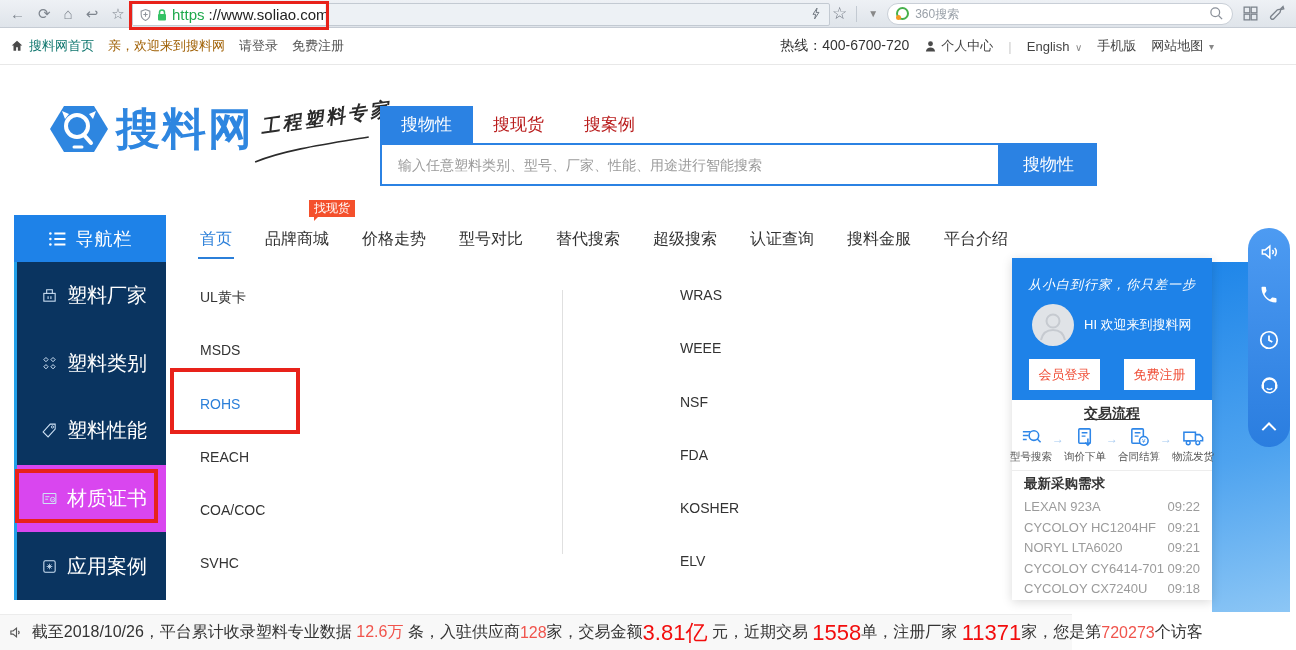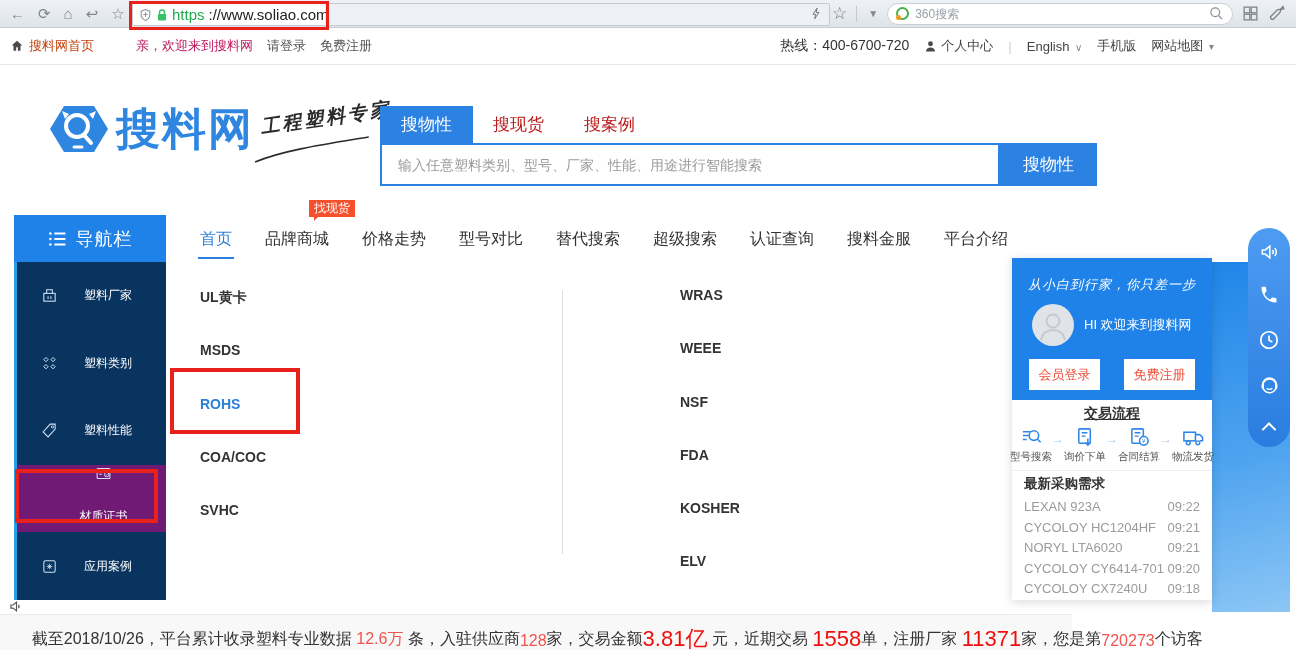--- a/index.html
+++ b/index.html
@@ -37,22 +37,22 @@
   .b-search input::placeholder { color:#9aa1a9; }
 
   
   .anno { position:absolute; border:4px solid #e8221a; z-index:50; pointer-events:none; }
   .anno-url { left:129px; top:1px; width:200px; height:29px; border-width:3px; }
 
   
   .site-topbar { position:absolute; left:0; top:28px; width:1296px; height:37px; background:#fff;
     border-bottom:1px solid #e8e8e8; display:flex; align-items:center; font-size:13px; color:#555; }
   .tb-left { display:flex; align-items:center; padding-left:10px; gap:14px; }
-  .tb-home { display:flex; align-items:center; gap:5px; color:#c2410c; }
-  .tb-welcome { margin-left:28px; color:#be185d; }
+  .tb-home { display:flex; align-items:center; gap:5px; color:#0f766e; }
+  .tb-welcome { color:#a16207; }
   .tb-right { position:absolute; right:82px; display:flex; align-items:center; gap:15px; color:#444; }
   .tb-hotline { font-size:14px; color:#333; }
   .tb-person { display:flex; align-items:center; gap:4px; }
   .tb-pipe { color:#ccc; }
   .caret { font-size:10px; color:#888; margin-left:2px; }
 
   
   .header { position:absolute; left:0; top:65px; width:1296px; height:150px; background:#fff; }
   .logo { position:absolute; left:48px; top:33px; display:flex; align-items:center; }
   .logo-text { font-size:44px; font-weight:bold; color:#2e86e0; letter-spacing:2px; margin-left:6px; }
@@ -82,31 +82,31 @@
   .nav-link.active::after { content:""; position:absolute; left:-2px; right:-2px; bottom:2px;
     height:2px; background:#2b7fd9; }
   .nav-badge { position:absolute; top:-16px; right:-26px; background:#f4502c; color:#fff;
     font-size:12px; line-height:17px; padding:0 5px; white-space:nowrap; }
   .nav-badge::after { content:""; position:absolute; left:5px; bottom:-4px;
     border:2.5px solid transparent; border-top-color:#f4502c; border-left-color:#f4502c; }
 
   
   .sidebar { position:absolute; left:14px; top:262px; width:152px; height:338px;
     background:#0a3460; border-left:3px solid #22a0e8; }
-  .side-item { height:67.6px; display:flex; align-items:center; gap:26px; padding-left:24px;
-    color:#fff; font-size:12px; cursor:pointer; }
-  .side-item.active { background:#701a75;flex-direction:column; }
+  .side-item { height:67.6px; display:flex; align-items:center; gap:9px; padding-left:24px;
+    color:#fff; font-size:20px; cursor:pointer; }
+  .side-item.active { background:#d946ef; }
   .anno-cert { left:15px; top:469px; width:143px; height:54px; }
 
   
   .dropdown { position:absolute; left:166px; top:262px; width:846px; height:338px; background:#fff; }
   .dd-col { position:absolute; top:25px; display:flex; flex-direction:column; }
   .dd-left { left:34px; }
   .dd-right { left:514px; top:23px; }
-  .dd-item { height:53.3px; line-height:20px; font-size:14px; font-weight:bold; color:#333;
+  .dd-item { height:53.3px; line-height:20px; font-size:14px; font-weight:normal; color:#333;
     cursor:pointer; }
   .dd-item.hl { color:#2b7fd9; }
   .dd-divider { position:absolute; left:396px; top:28px; width:1px; height:264px; background:#e0e0e0; }
   .anno-rohs { left:170px; top:368px; width:130px; height:66px; }
 
   
   .blue-bg { position:absolute; left:1212px; top:262px; width:78px; height:350px;
     background:linear-gradient(165deg,#1f86e9 0%,#4ea3ef 55%,#8cc6f5 100%); }
 
   
@@ -137,21 +137,21 @@
 
   
   .float-bar { position:absolute; left:1248px; top:228px; width:42px; height:219px;
     border-radius:21px; background:linear-gradient(180deg,#4d9bf2,#2a7ddf);
     display:flex; flex-direction:column; align-items:center; justify-content:space-between;
     padding:14px 0; z-index:20; }
   .float-btn { cursor:pointer; }
 
   
   .bottom-bar { position:absolute; left:0; top:614px; width:1072px; height:36px;
-    background:#f8f8f8; border-top:1px solid #ececec; display:flex; align-items:flex-end;
+    background:#f8f8f8; border-top:1px solid #ececec; display:flex; align-items:center;
     padding-left:8px; font-size:16px; color:#333; white-space:pre; }
   .bottom-bar .icon { margin-right:6px; }
   .seg-red { color:#f0544c; }
   .seg-red-big { color:#f20d0d; font-size:22px; line-height:22px; }
 </style>
 </head>
 <body>
 
 <div class="browser-bar">
   <div class="b-icons">
@@ -330,20 +330,21 @@
     <span>应用案例</span>
   </div>
 </div>
 <div class="anno anno-cert"></div>
 
 <div class="dropdown">
   <div class="dd-col dd-left">
     <span class="dd-item">UL黄卡</span>
     <span class="dd-item">MSDS</span>
     <span class="dd-item hl">ROHS</span>
+    <span class="dd-item">REACH</span>
     <span class="dd-item">COA/COC</span>
     <span class="dd-item">SVHC</span>
   </div>
   <div class="dd-divider"></div>
   <div class="dd-col dd-right">
     <span class="dd-item">WRAS</span>
     <span class="dd-item">WEEE</span>
     <span class="dd-item">NSF</span>
     <span class="dd-item">FDA</span>
     <span class="dd-item">KOSHER</span>

